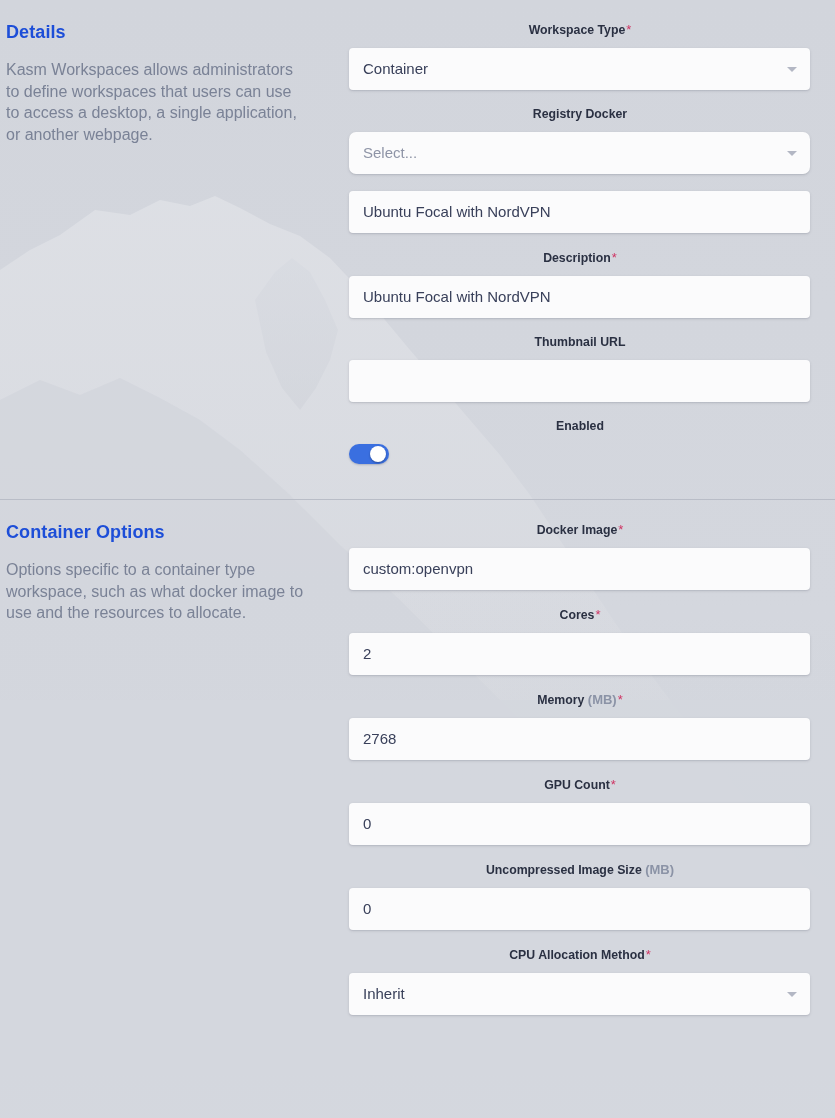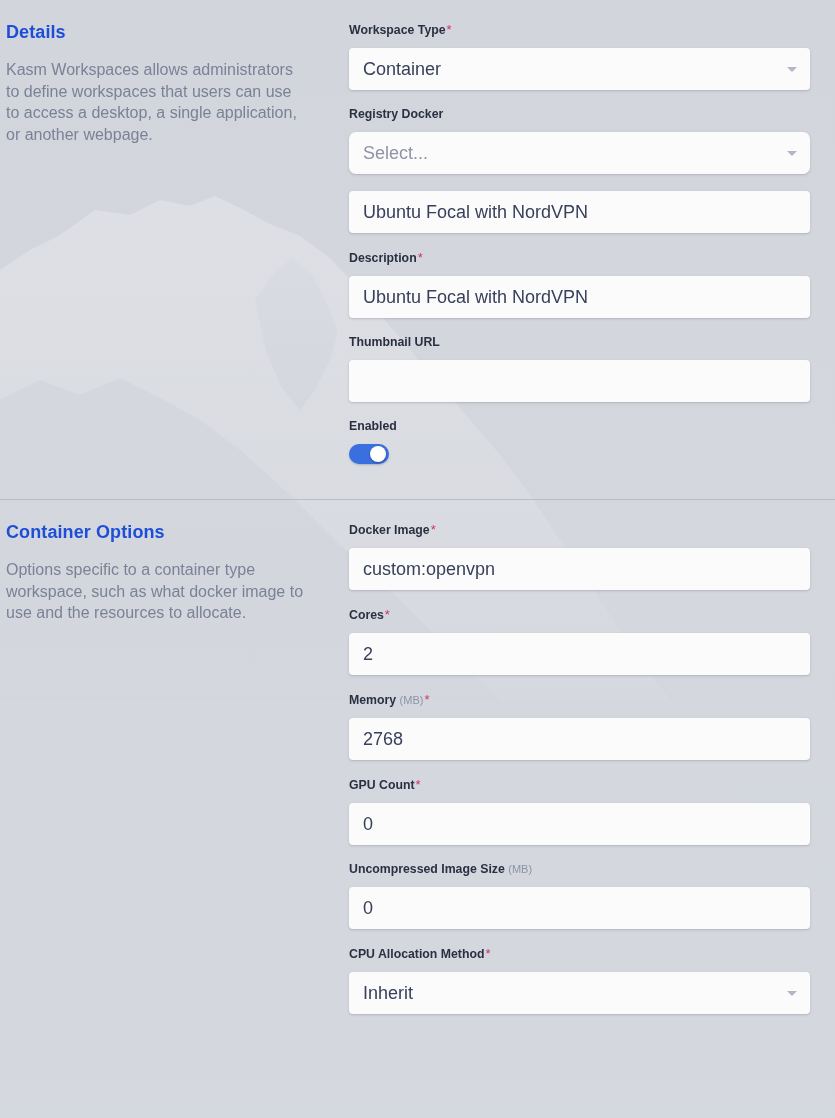--- a/index.html
+++ b/index.html
@@ -64,32 +64,32 @@
     margin: 0;
   }
 
   .divider {
     height: 1px;
     background: #b9bdc7;
     margin: 0;
     width: 835px;
   }
 
-  .field { margin-bottom: 17px; }
+  .field { margin-bottom: 17px; text-align: center; }
   .field-label {
     font-size: 12.3px;
     font-weight: bold;
     color: #2a3042;
     margin: 0 0 10px 0;
     line-height: 15px;
   }
   .unit {
-    font-weight: normal;
+    font-weight: bold;
     color: #8b93a6;
-    font-size: 11px;
+    font-size: 13px;
   }
   .req {
     color: #cf3463;
     font-weight: normal;
     font-size: 13px;
     margin-left: 1px;
   }
 
   .control {
     position: relative;
@@ -105,21 +105,21 @@
     padding: 0 14px;
     font-size: 13px;
     color: #38405a;
     font-family: "Liberation Sans", sans-serif;
   }
   .control.select { padding-right: 34px; }
   .control.wide { width: 461px; border-radius: 7px; }
 
   .control-value {
     color: #39405a;
-    font-size: 18px;
+    font-size: 15px;
     line-height: 42px;
     white-space: nowrap;
     overflow: hidden;
     text-overflow: ellipsis;
   }
   .control-value.placeholder { color: #8e94a6; }
 
   .chevron {
     position: absolute;
     right: 13px;

